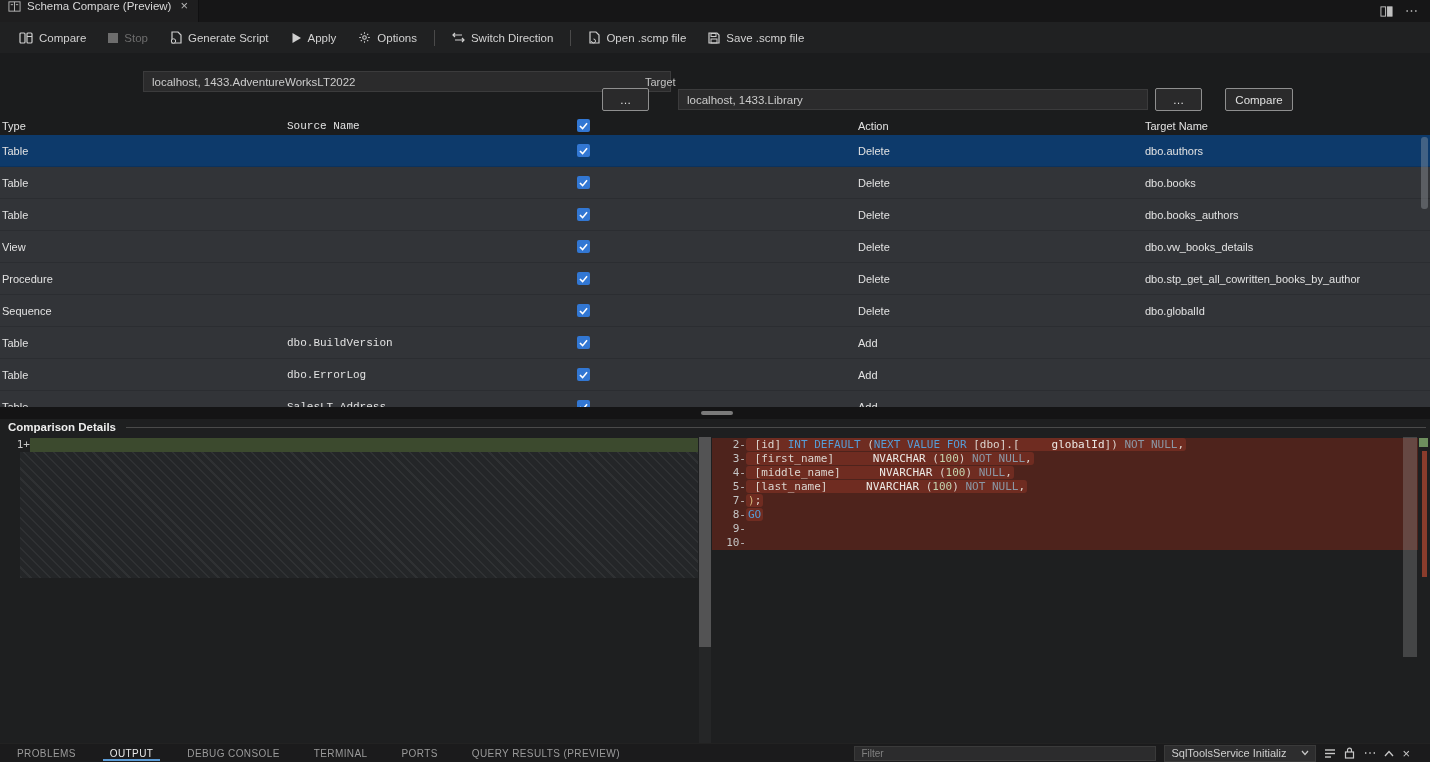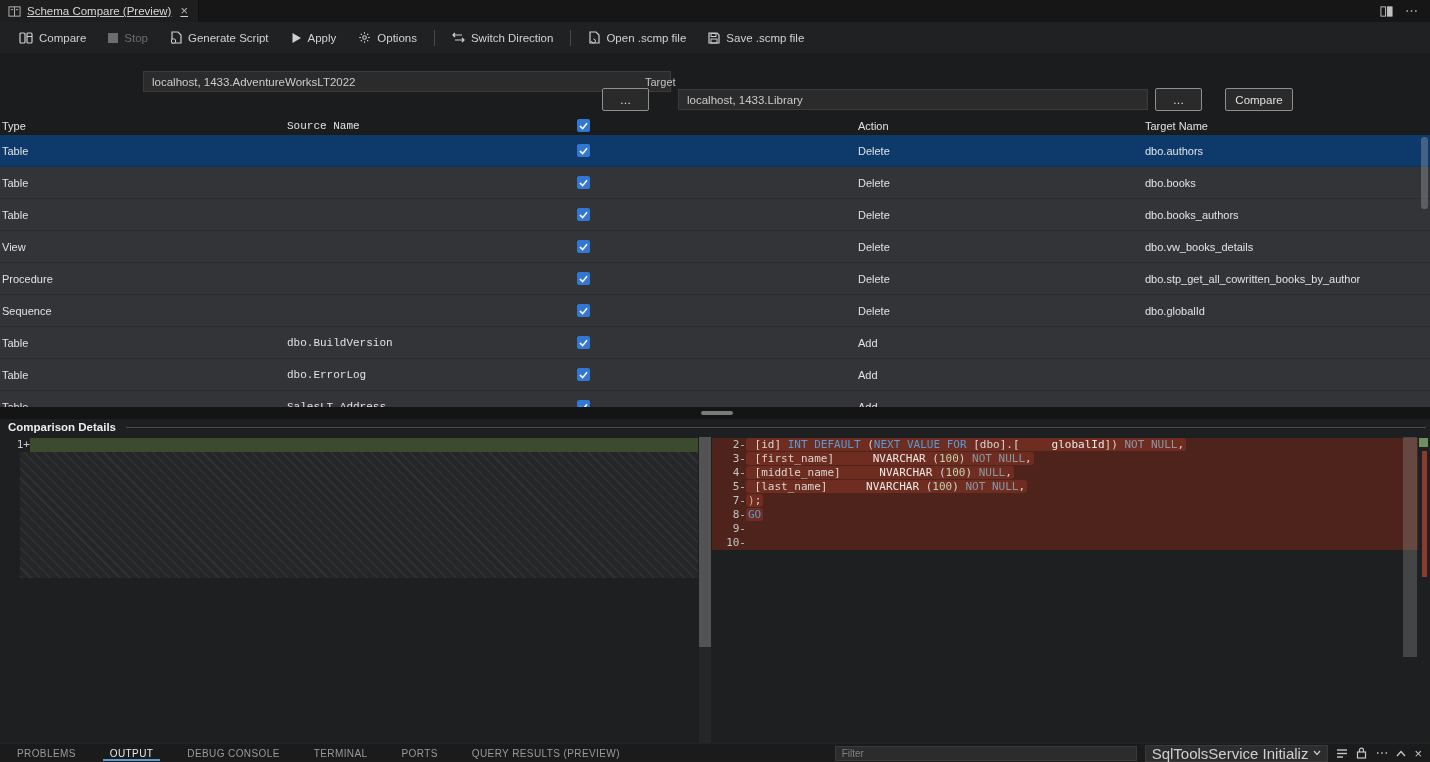--- a/index.html
+++ b/index.html
@@ -1,20 +1,20 @@
 <!DOCTYPE html>
 <html><head>
 <meta charset="utf-8">
 <style>
   html,body{margin:0;padding:0;background:#111;}
   #app{position:relative;width:1430px;height:762px;background:#1b1c1d;overflow:hidden;
        font-family:"Liberation Sans",sans-serif;color:#ccc;-webkit-font-smoothing:antialiased;}
   
   .tabbar{position:absolute;top:0;left:0;right:0;height:22px;background:#161617;display:flex;align-items:stretch;}
-  .tab{display:flex;align-items:center;background:#1e1e1f;padding:0 10px 0 8px;border-right:1px solid #101011;text-decoration:underline;}
+  .tab{display:flex;background:#1e1e1f;padding:0 10px 0 8px;border-right:1px solid #101011;}
   .tab .ticon{display:flex;margin-right:6px;}
   .tab .ttitle{font-size:11.5px;color:#d8d8d8;white-space:nowrap;}
   .tab .tclose{margin-left:9px;color:#b5b5b5;font-size:13px;line-height:12px;cursor:pointer;}
   .tabbar-actions{margin-left:auto;display:flex;align-items:center;gap:12px;padding-right:12px;color:#c0c0c0;}
   
   .toolbar{position:absolute;top:22px;left:0;right:0;height:31px;background:#202122;display:flex;align-items:center;padding-left:8px;}
   .tb-item{display:flex;align-items:center;gap:6px;padding:0 11px;height:100%;cursor:pointer;}
   .tb-item .lbl{font-size:11.5px;color:#d2d2d2;white-space:nowrap;}
   .tb-item.disabled .lbl{color:#6d6d6d;}
   .tb-item .ic{display:flex;align-items:center;color:#cfcfcf;font-size:12px;}
@@ -65,26 +65,26 @@
   .tok-num{color:#c4d3ae;} .tok-dim{color:#8b97a5;} .tok-gold{color:#d7ba7d;}
   .pane-right .vslider{position:absolute;top:0;right:13px;width:14px;height:220px;background:rgba(160,160,160,0.30);}
   .ruler{position:absolute;top:0;right:0;width:12px;bottom:0;}
   .ruler .mark-green{position:absolute;top:1px;left:1px;width:9px;height:9px;background:#6e8f5e;}
   .ruler .mark-red{position:absolute;top:14px;right:3px;width:5px;height:126px;background:#8a3c2c;}
   
   .panel{position:absolute;left:0;right:0;bottom:0;height:18px;background:#1b1b1c;display:flex;align-items:center;border-top:1px solid #222;}
   .ptab{font-size:10px;letter-spacing:0.4px;color:#9a9a9a;padding:0 17px;height:100%;display:flex;align-items:center;cursor:pointer;position:relative;white-space:nowrap;}
   .ptab.active{color:#e8e8e8;}
   .ptab.active:after{content:"";position:absolute;left:10px;right:10px;bottom:1px;height:2px;background:#5b9bd5;}
-  .panel-right{margin-left:auto;display:flex;align-items:center;gap:8px;padding-right:8px;}
+  .panel-right{margin-left:auto;display:flex;align-items:center;gap:8px;padding-right:20px;}
   .filter-input{width:288px;height:13px;background:#2c2c2d;border:1px solid #3a3a3a;color:#cfcfcf;font-size:10px;
                 font-family:"Liberation Sans",sans-serif;padding:0 6px;outline:none;}
   .filter-input::placeholder{color:#808080;}
-  .pselect{height:15px;background:#2d2d2e;border:1px solid #3a3a3a;color:#cfcfcf;font-size:15px;display:flex;
-           align-items:center;gap:5px;padding:0 6px;cursor:pointer;white-space:nowrap;}
+  .pselect{height:15px;background:#2d2d2e;border:1px solid #3a3a3a;color:#cfcfcf;font-size:11px;display:flex;
+           align-items:center;gap:15px;padding:0 6px;cursor:pointer;white-space:nowrap;}
   .picon{display:flex;align-items:center;color:#c8c8c8;cursor:pointer;font-size:12px;}
   svg{display:block;}
 </style>
 </head>
 <body>
 
 <div id="app">
 
   <div class="tabbar">
     <div class="tab">

